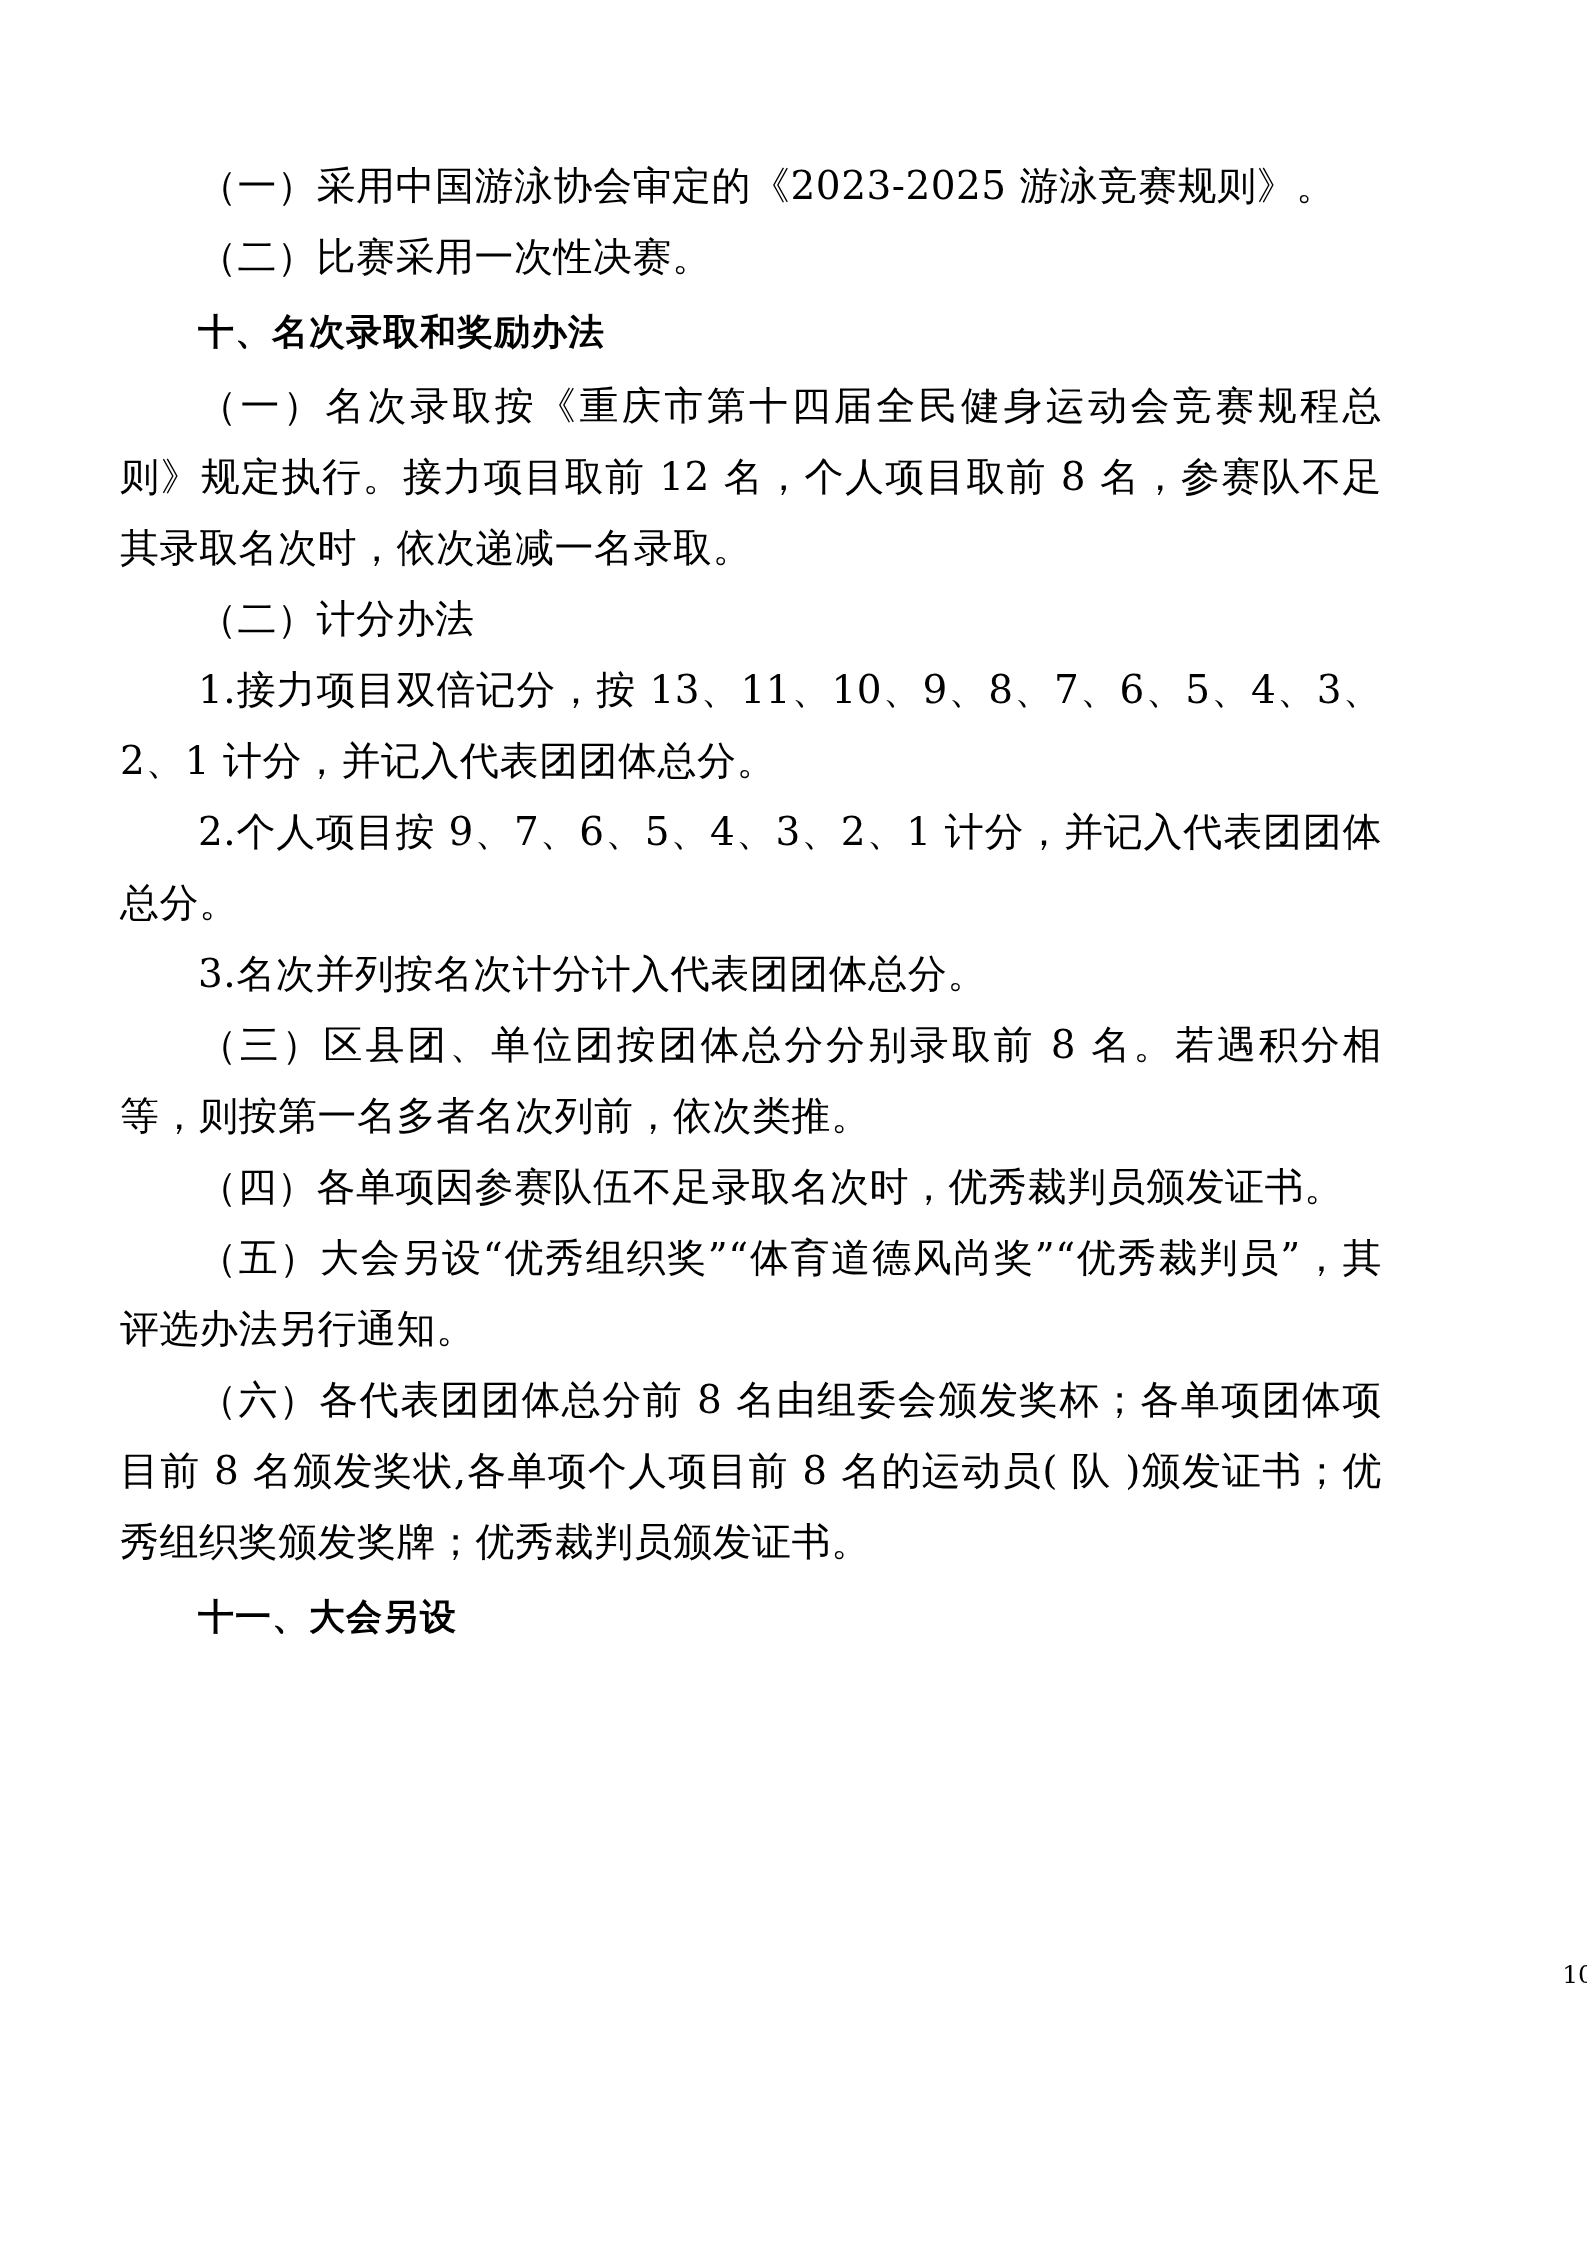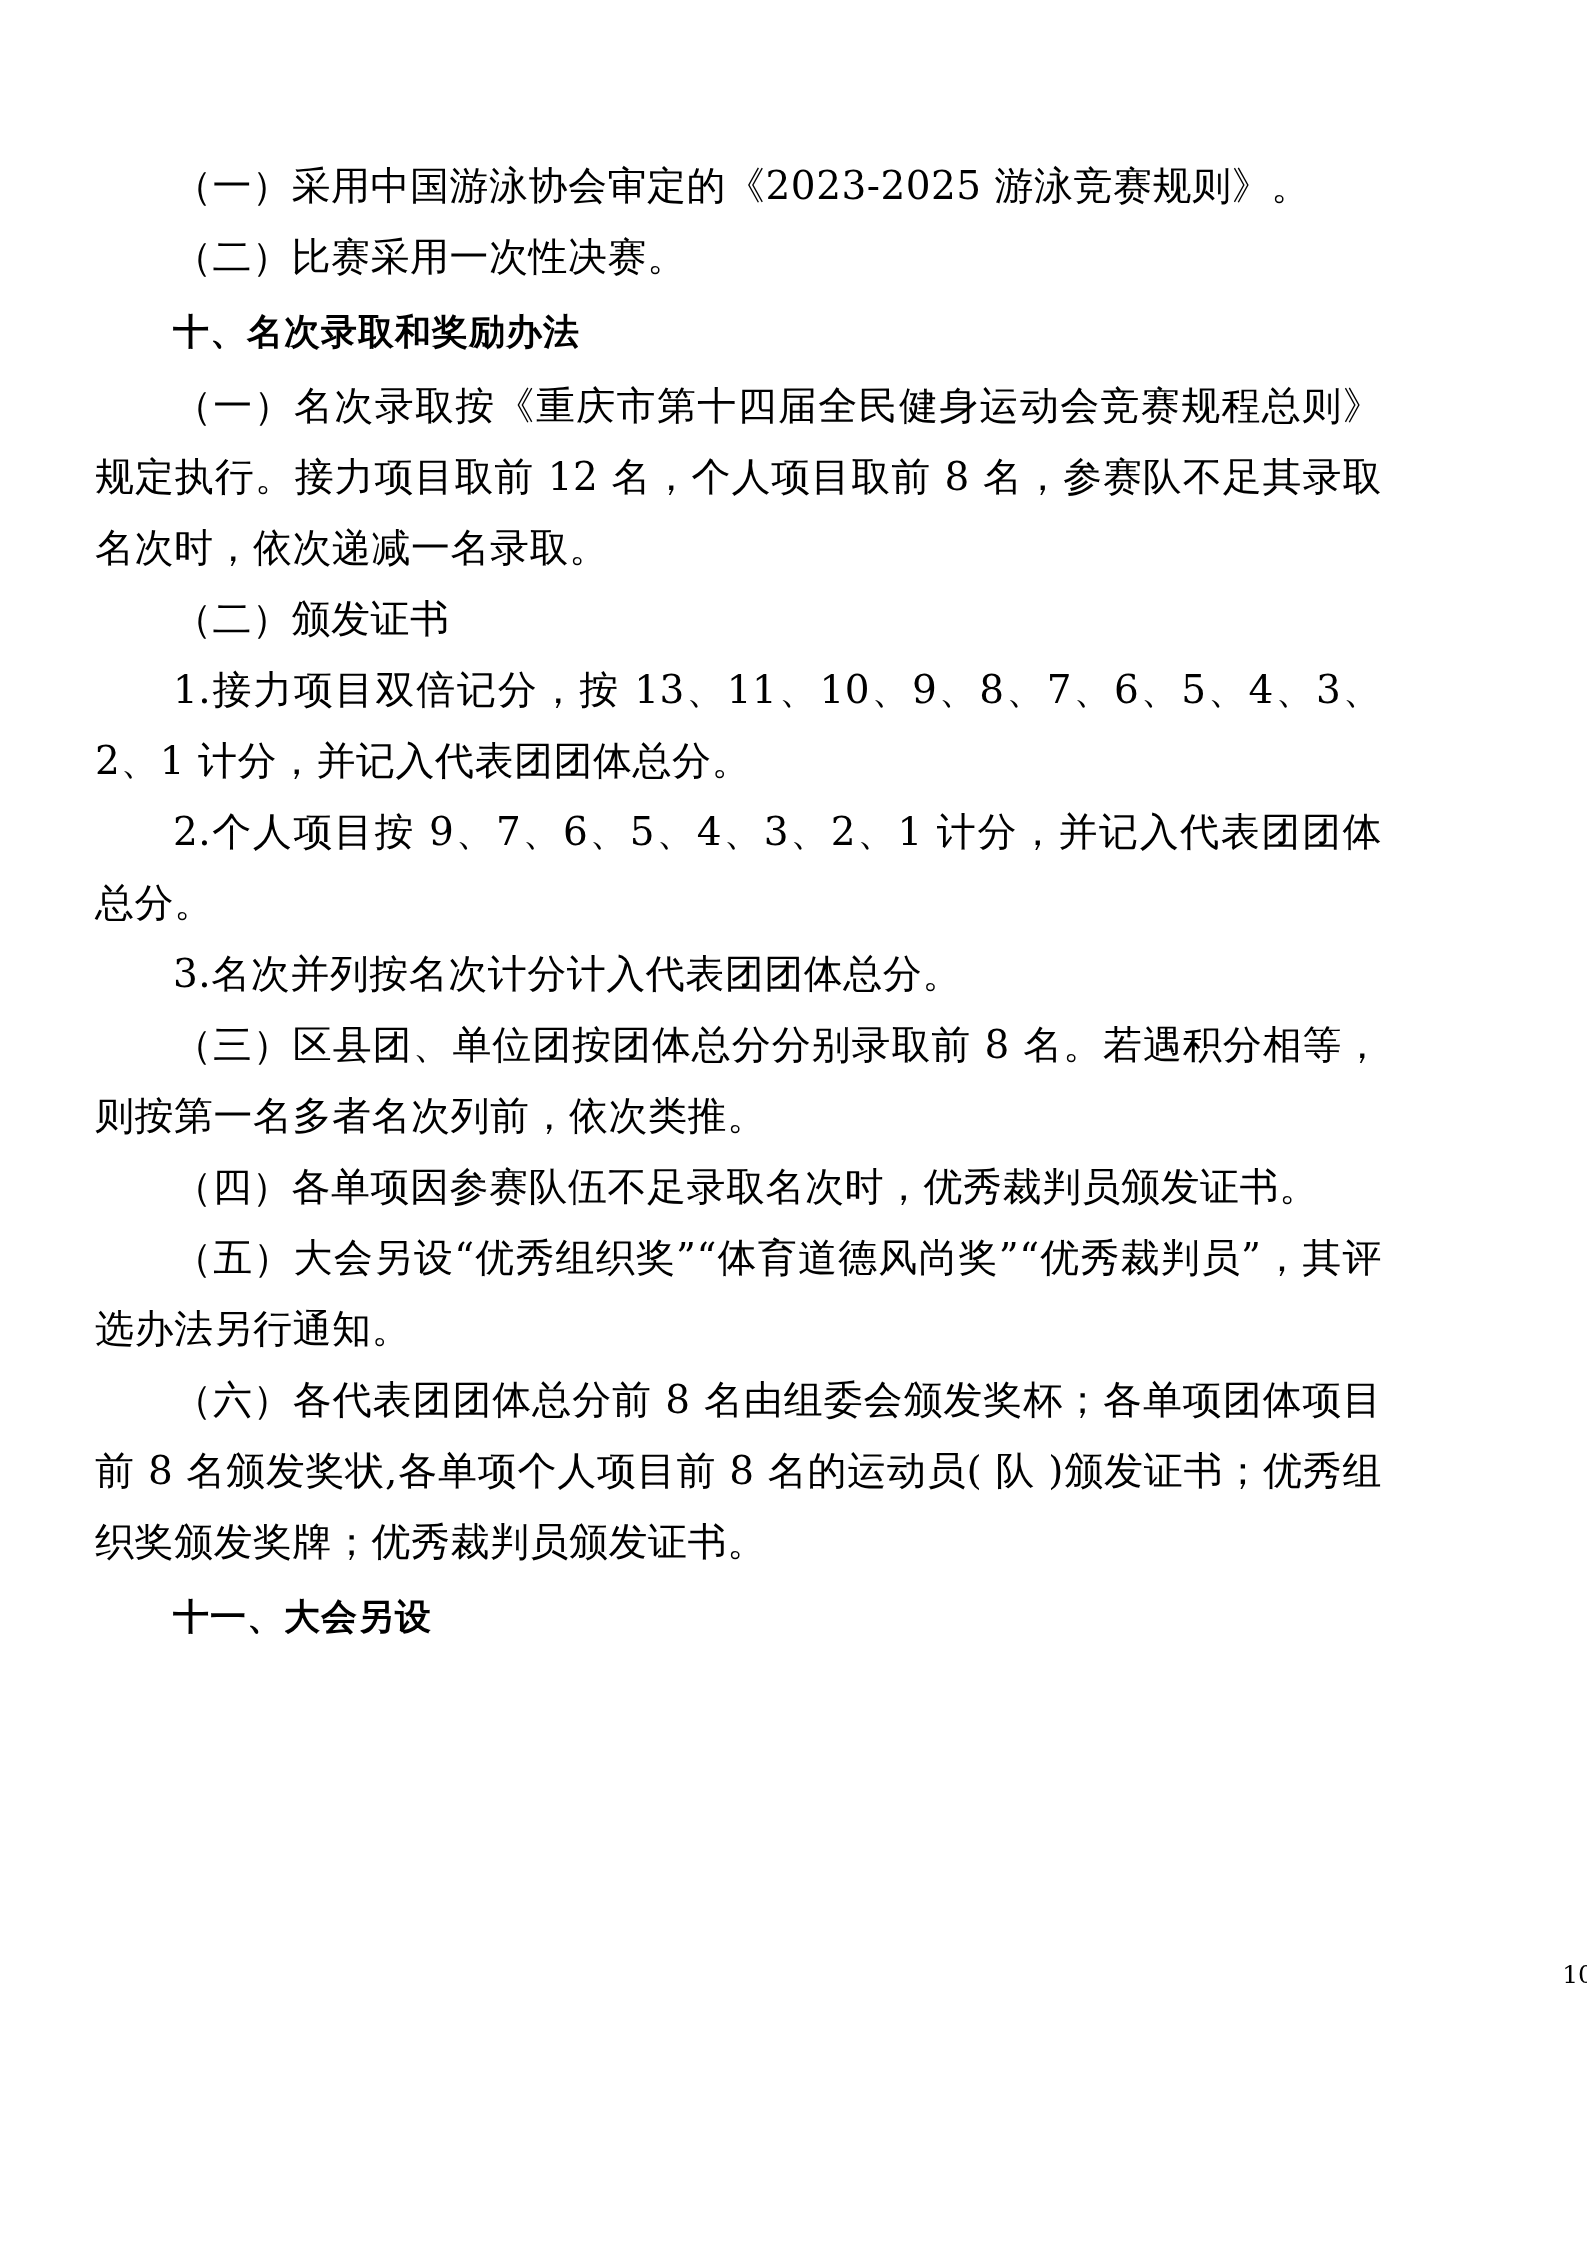--- a/index.html
+++ b/index.html
@@ -15,21 +15,21 @@
     color: #000000;
     overflow: hidden;
   }
   .page {
     position: absolute;
     left: 0;
     top: 0;
     width: 1587px;
     height: 2230px;
     box-sizing: border-box;
-    padding: 150px 205px 0 95px;
+    padding: 150px 205px 0 120px;
   }
   .body-text {
     font-size: 39px;
     line-height: 71px;
     letter-spacing: 0.5px;
     text-align: justify;
     text-justify: inter-ideograph;
     margin: 0;
   }
   .indent {
@@ -57,21 +57,21 @@
 <body>
 
 <div class="page">
 
   <p class="body-text indent">（一）采用中国游泳协会审定的《2023-2025 游泳竞赛规则》。</p>
   <p class="body-text indent">（二）比赛采用一次性决赛。</p>
 
   <h2 class="heading">十、名次录取和奖励办法</h2>
 
   <p class="body-text indent">（一）名次录取按《重庆市第十四届全民健身运动会竞赛规程总则》规定执行。接力项目取前 12 名，个人项目取前 8 名，参赛队不足其录取名次时，依次递减一名录取。</p>
-  <p class="body-text indent">（二）颁发证书</p>
+  <p class="body-text indent">（二）计分办法</p>
   <p class="body-text indent">1.接力项目双倍记分，按 13、11、10、9、8、7、6、5、4、3、2、1 计分，并记入代表团团体总分。</p>
   <p class="body-text indent">2.个人项目按 9、7、6、5、4、3、2、1 计分，并记入代表团团体总分。</p>
   <p class="body-text indent">3.名次并列按名次计分计入代表团团体总分。</p>
   <p class="body-text indent">（三）区县团、单位团按团体总分分别录取前 8 名。若遇积分相等，则按第一名多者名次列前，依次类推。</p>
   <p class="body-text indent">（四）各单项因参赛队伍不足录取名次时，优秀裁判员颁发证书。</p>
   <p class="body-text indent">（五）大会另设“优秀组织奖”“体育道德风尚奖”“优秀裁判员”，其评选办法另行通知。</p>
   <p class="body-text indent">（六）各代表团团体总分前 8 名由组委会颁发奖杯；各单项团体项目前 8 名颁发奖状,各单项个人项目前 8 名的运动员( 队 )颁发证书；优秀组织奖颁发奖牌；优秀裁判员颁发证书。</p>
 
   <h2 class="heading">十一、大会另设</h2>
 

